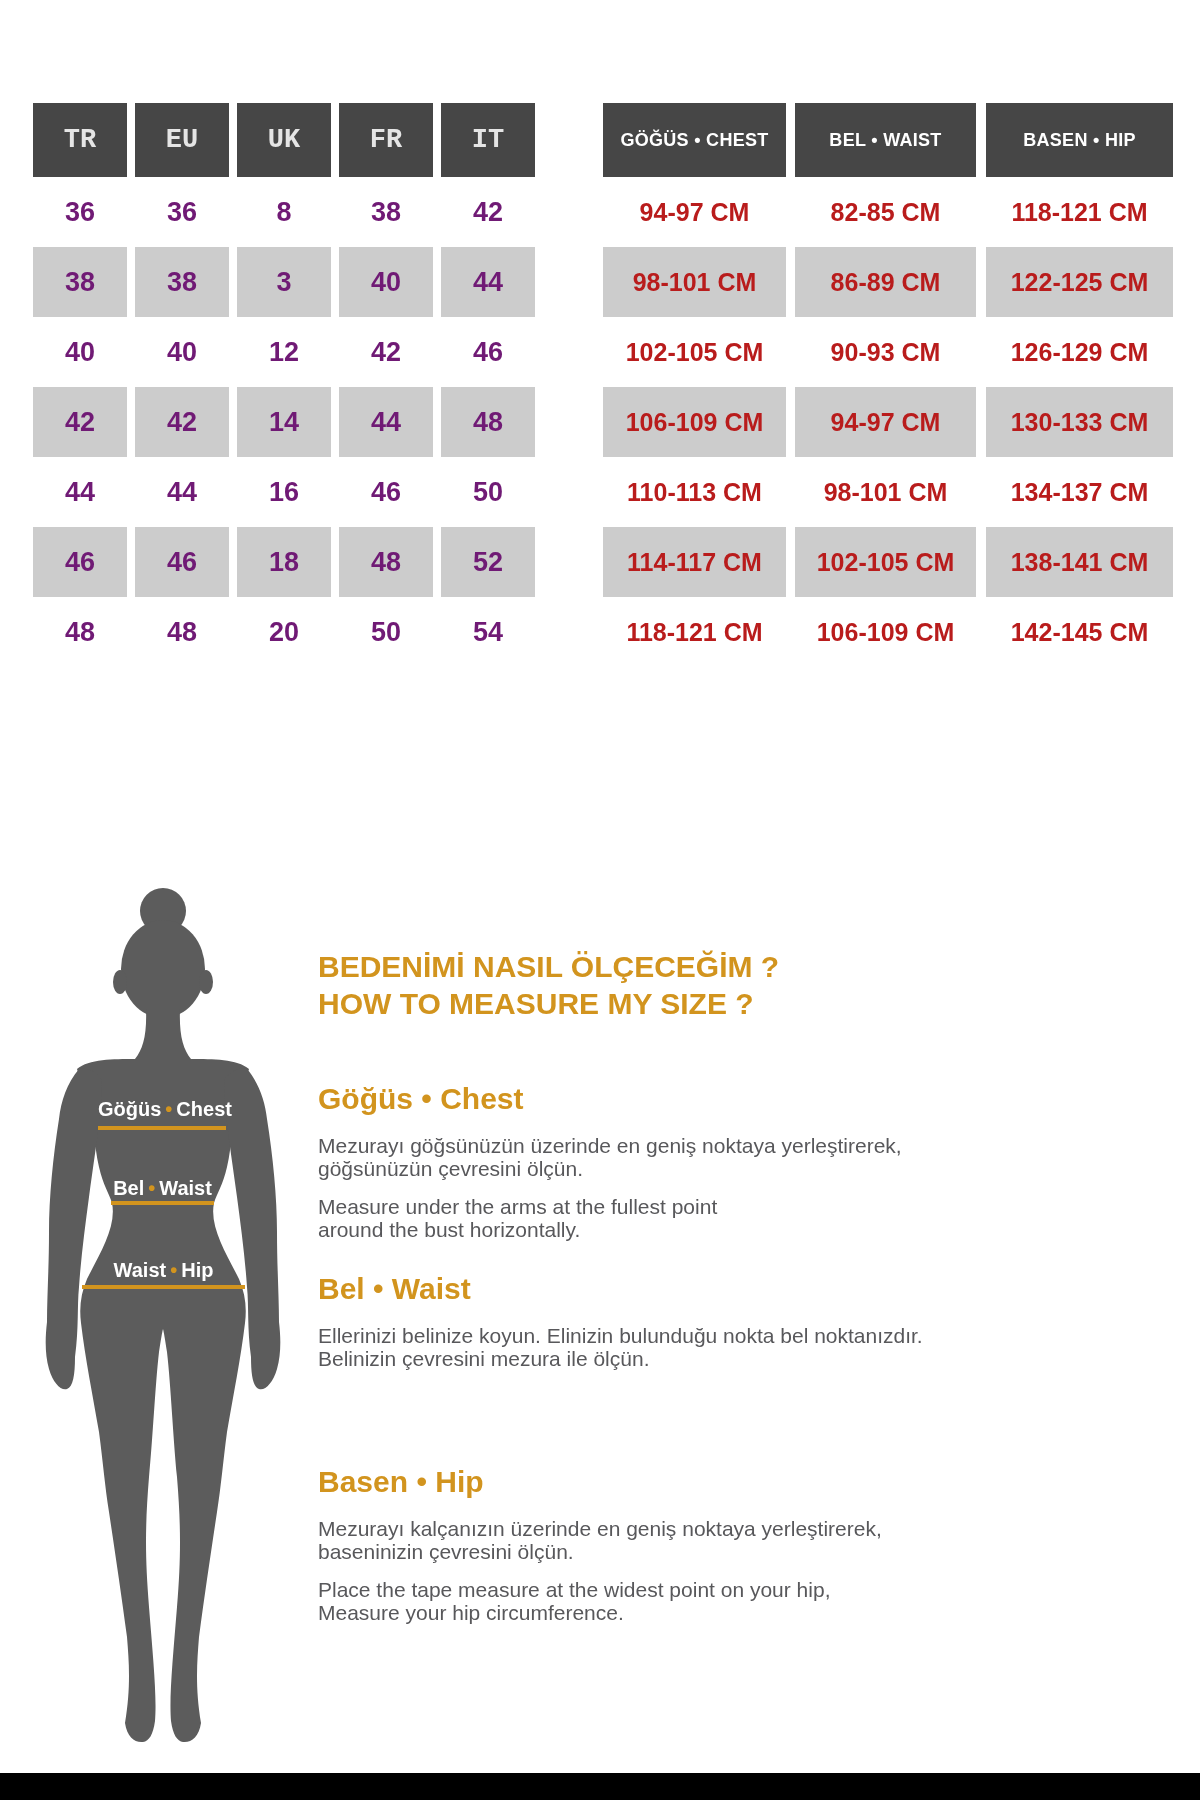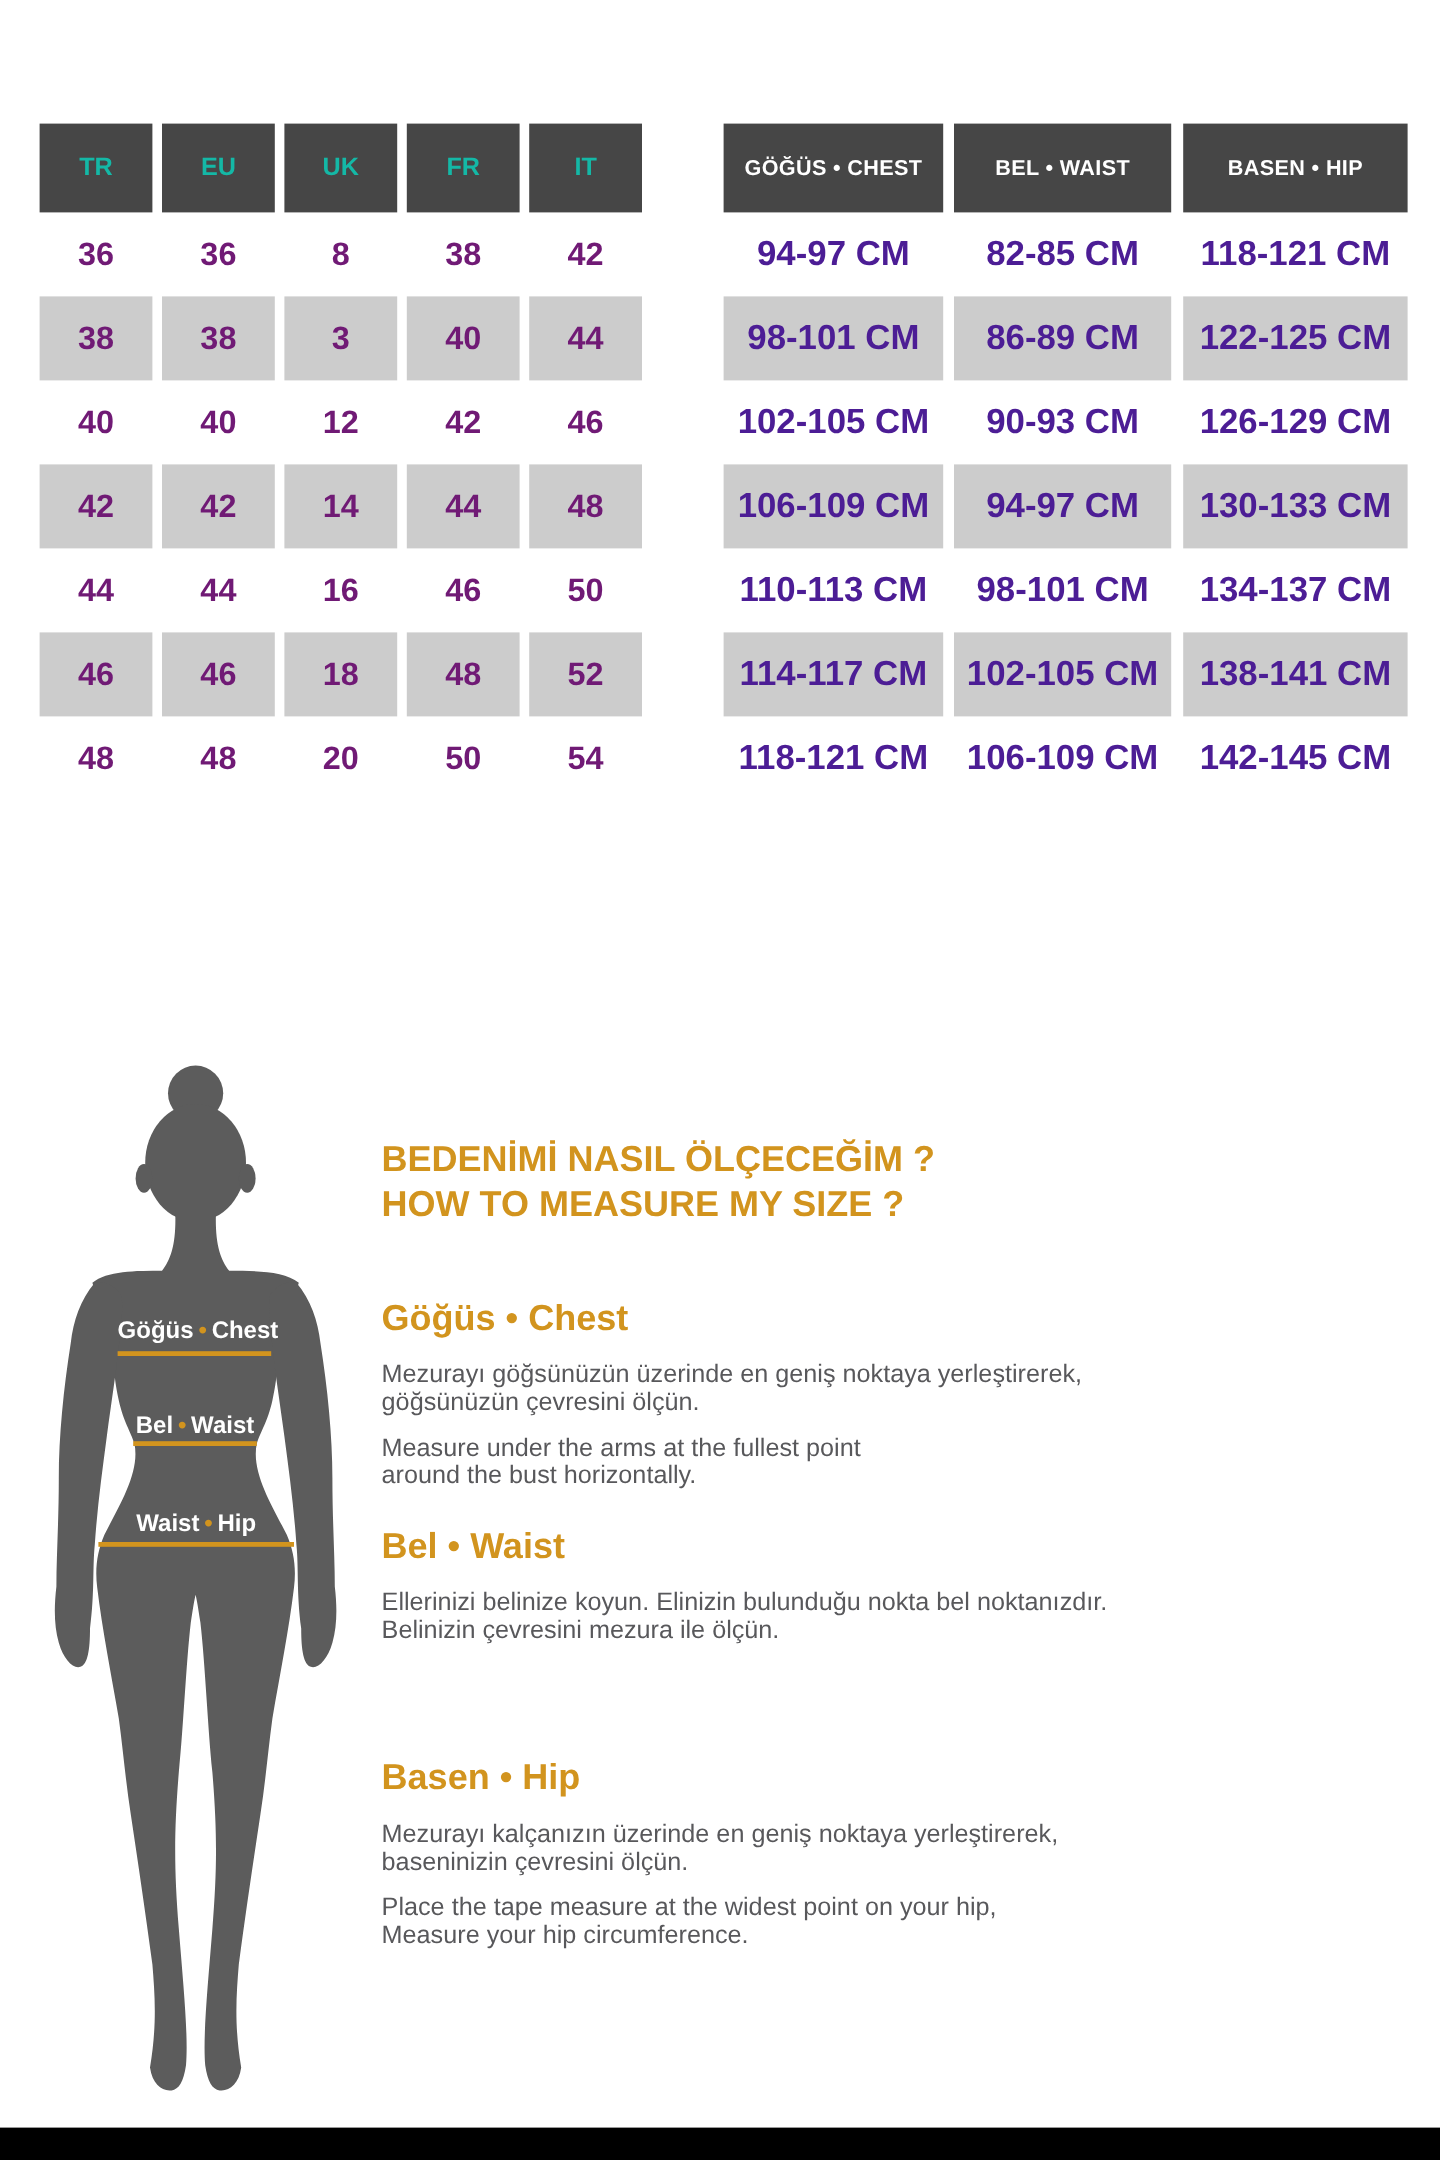--- a/index.html
+++ b/index.html
@@ -14,24 +14,24 @@
   
   .size-table { position:absolute; left:33px; top:103px; }
   .trow { display:flex; align-items:stretch; height:70px; }
   .trow.header { height:74px; }
   .cell {
     display:flex; align-items:center; justify-content:center;
     text-align:center;
   }
   .size-cell  { width:94px;  margin-right:8px; font-size:27px; font-weight:bold; color:#701a75; }
   .spacer     { width:52px;  margin-right:8px; }
-  .m-cell     { width:183px; margin-right:9px; font-size:29px; font-weight:bold; color:#4c1d95; }
+  .m-cell     { width:183px; margin-right:9px; font-size:25px; font-weight:bold; color:#b91c1c; }
   .m-cell.c2  { width:181px; margin-right:10px; }
   .m-cell.c3  { width:187px; margin-right:0; }
-  .trow.header .size-cell { background:#464646; color:#14b8a6; font-size:21px; }
+  .trow.header .size-cell { background:#464646; color:#e5e5e5; font-size:27px;font-family:Liberation Mono, monospace; }
   .trow.header .m-cell    { background:#464646; color:#ffffff; font-size:18px; letter-spacing:.3px; }
   .trow.alt .size-cell, .trow.alt .m-cell { background:#cccccc; }
 
   
   .g-title {
     position:absolute; left:318px; top:948px;
     font-size:30px; font-weight:bold; line-height:37px;
     color:#d2941e; white-space:nowrap;
   }
   .g-sec { position:absolute; left:318px; width:860px; }

